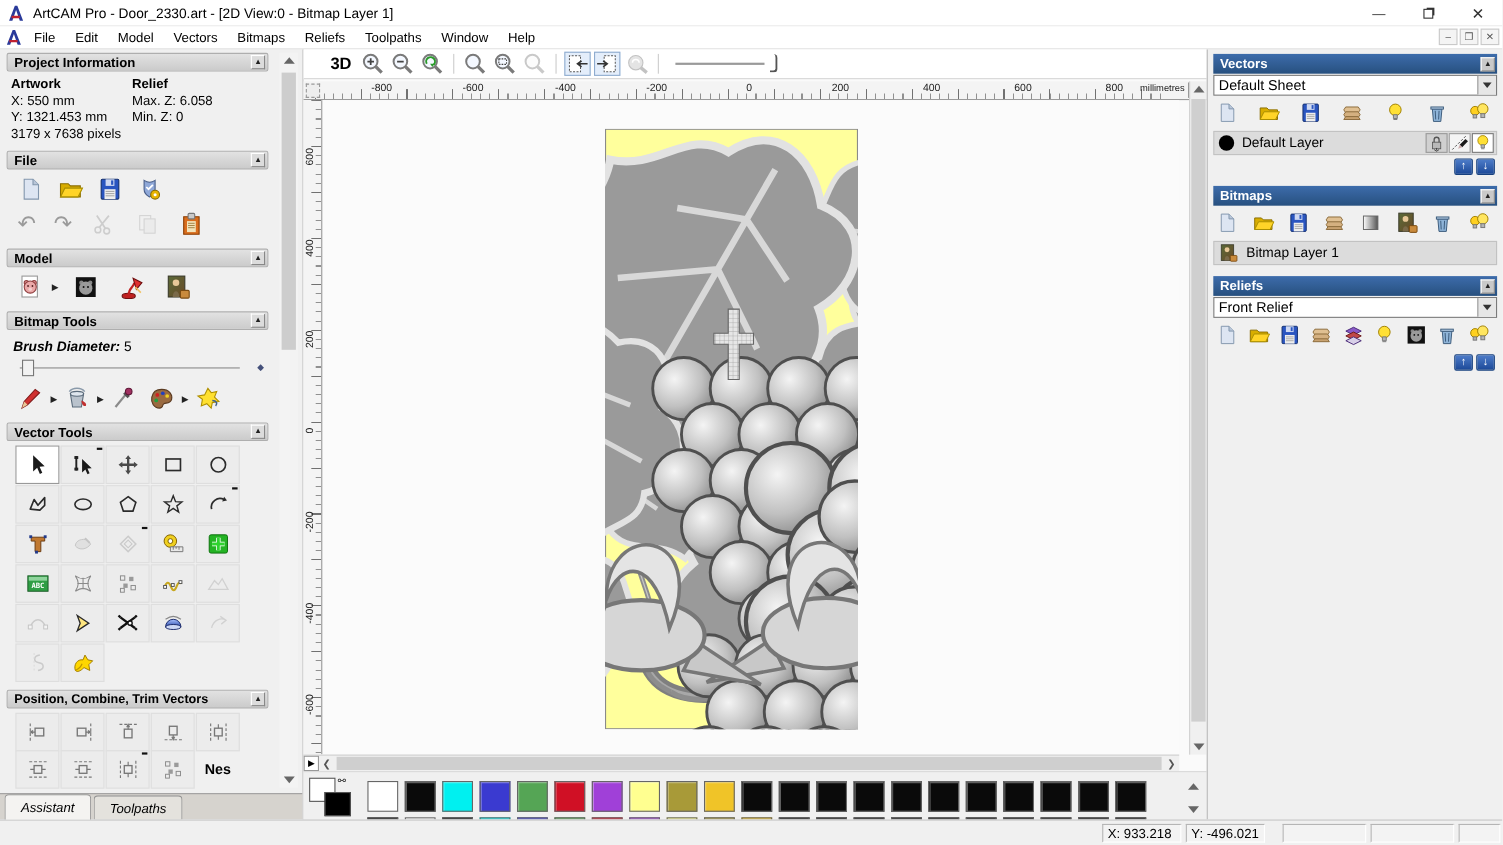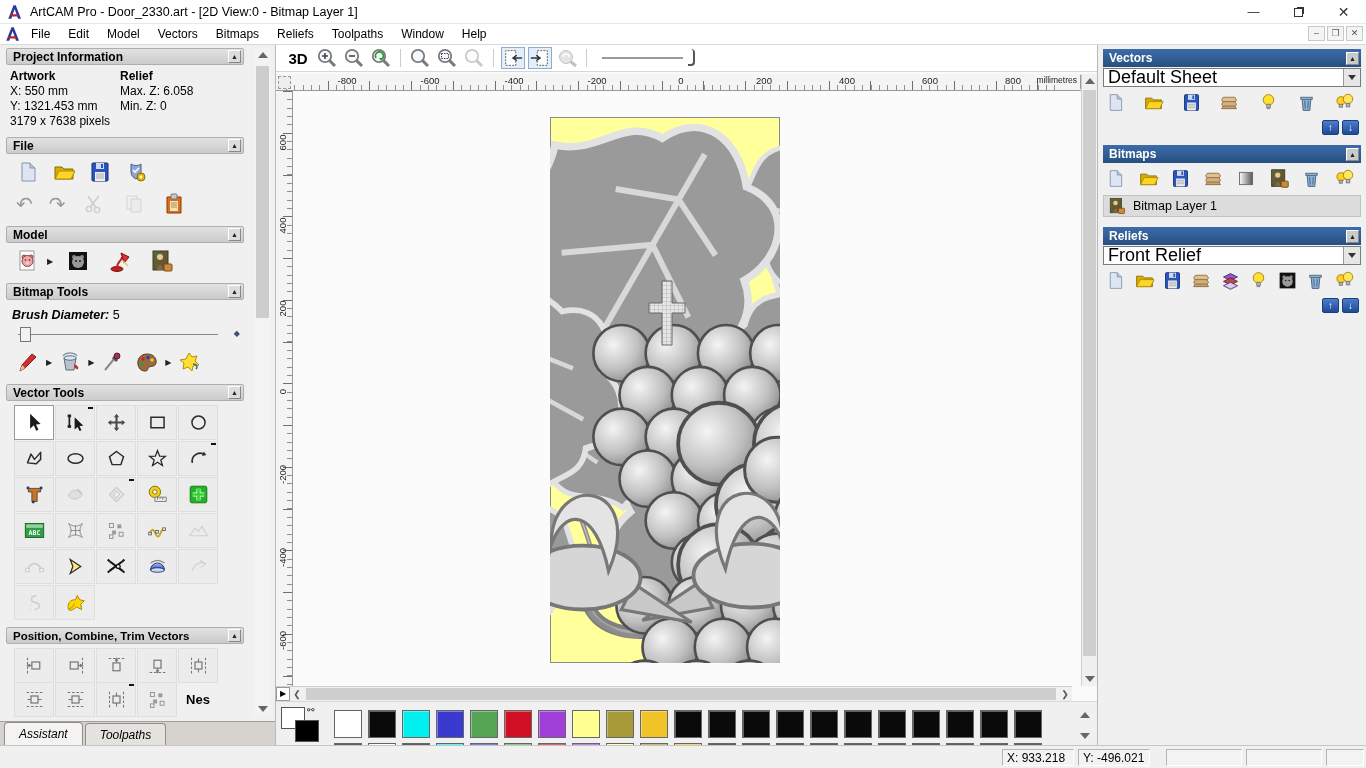--- a/index.html
+++ b/index.html
@@ -58,21 +58,21 @@
   .tabs-row{position:absolute;left:0;bottom:0;width:100%;height:24px;background:#d6d3ce;border-top:1px solid #9f9f9f;display:flex;align-items:flex-start;padding-left:4px;}
   .tab{height:23px;padding:4px 14px 0;border:1px solid #8f8f8f;border-bottom:none;border-radius:4px 4px 0 0;background:#e4e2dd;font-size:12px;margin-right:2px;margin-top:1px;font-style:italic;}
   .tab.active{background:#f4f3f1;margin-top:0;height:24px;z-index:2;}
 
   
   .center{position:absolute;left:276px;top:45px;width:821px;height:700px;background:#fafafa;}
   .view-toolbar{position:absolute;left:0;top:0;width:821px;height:27px;background:#fff;border-bottom:1px solid #d6d6d6;display:flex;align-items:center;gap:3px;padding-left:8px;}
   .vt-sep{width:1px;height:18px;background:#ccc;margin:0 4px;}
   .tb-btn{width:24px;height:22px;display:flex;align-items:center;justify-content:center;}
   .tb-btn.pressed{border:1px solid #8faccf;background:#e4eefb;}
-  .btn-3d{font-weight:bold;font-size:15px;width:28px;text-align:center;}
+  .btn-3d{font-weight:bold;font-size:15px;width:28px;text-align:center;margin-left:12px;}
   .fade-slider{position:relative;width:95px;height:18px;margin-left:8px;}
   .fade-track{position:absolute;left:0;right:14px;top:8px;height:2px;background:#9a9a9a;}
   .fade-handle{position:absolute;right:2px;top:0;width:7px;height:17px;border:2px solid #555;border-left:none;border-radius:0 4px 4px 0;border-top:none;}
 
   .hruler{position:absolute;left:0;top:29px;width:821px;height:17px;background:#f4f4f4;border-bottom:1px solid #9a9a9a;overflow:hidden;}
   .hruler .ticks{position:absolute;left:10px;right:40px;bottom:0;height:5px;background:repeating-linear-gradient(90deg,#909090 0 1px,transparent 1px 8.35px);}
   .hruler .ticks2{position:absolute;left:10px;right:40px;bottom:0;height:9px;background:repeating-linear-gradient(90deg,#707070 0 1px,transparent 1px 41.75px);}
   .hlab{position:absolute;top:1px;font-size:9.5px;color:#222;transform:translateX(-50%);}
   .ruler-corner{position:absolute;left:2px;top:31px;width:13px;height:13px;border:1px dashed #999;background:#eee;z-index:3;}
   .unit-cell{position:absolute;right:20px;top:1px;font-size:8.5px;color:#222;}
@@ -103,21 +103,21 @@
   .swatch{width:28px;height:28px;border:1px solid #666;box-shadow:inset 1px 1px 0 rgba(255,255,255,.35);flex:0 0 auto;}
   .pal-scroll{position:absolute;right:4px;top:6px;width:15px;height:34px;}
   .pal-btn{position:relative;width:15px;height:15px;margin-bottom:3px;}
 
   
   .right-panel{position:absolute;left:1097px;top:45px;width:269px;height:700px;background:#f0f0f0;border-left:1px solid #b9b9b9;overflow:hidden;}
   .rp-content{padding:2px 5px 0 5px;}
   .blue-header{height:18px;background:linear-gradient(#3d6cab,#27507f);color:#fff;font-weight:bold;font-size:12px;display:flex;align-items:center;justify-content:space-between;padding:0 2px 0 6px;margin-top:2px;}
   .blue-header .collapse-btn{background:#c9c9c9;}
   .dropdown{height:19px;background:#fff;border:1px solid #7a7a7a;display:flex;align-items:center;justify-content:space-between;margin-top:1px;}
-  .dropdown .val{padding-left:4px;font-size:18px;}
+  .dropdown .val{padding-left:4px;font-size:13px;}
   .dd-btn{width:17px;height:17px;background:#e6e6e6;border-left:1px solid #999;display:flex;align-items:center;justify-content:center;}
   .dd-tri{width:0;height:0;border-left:4px solid transparent;border-right:4px solid transparent;border-top:5px solid #333;}
   .rp-iconrow{display:flex;align-items:center;justify-content:space-between;padding:5px 6px 4px 2px;}
   .layer-row{height:22px;background:#dcdcdc;border:1px solid #c2c2c2;display:flex;align-items:center;padding:0 2px 0 4px;margin-top:2px;}
   .layer-row .lname{flex:1;margin-left:7px;font-size:12.5px;}
   .lr-btn{width:20px;height:18px;border:1px solid #9a9a9a;background:#f4f4f4;display:flex;align-items:center;justify-content:center;margin-left:1px;}
   .lr-btn.on{background:#fff;border-color:#777;}
   .lr-btn.dark{background:#d0d0d0;}
   .updown-row{display:flex;justify-content:flex-end;gap:3px;padding:3px 2px 2px 0;}
   .ud-btn{width:17px;height:15px;background:linear-gradient(#4d7cc9,#1d4a99);color:#fff;font-size:10px;line-height:14px;text-align:center;border:1px solid #16407f;border-radius:2px;}
@@ -1119,20 +1119,39 @@
         <svg class="ico20">
             <use href="#s-bulb"></use>
           </svg>
         <svg class="ico20">
             <use href="#s-trash"></use>
           </svg>
         <svg class="ico20">
             <use href="#s-bulbs"></use>
           </svg>
       </div>
+      <div class="layer-row">
+        <span style="width:14px;height:14px;border-radius:50%;background:#000;display:inline-block"></span>
+        <span class="lname">Default Layer</span>
+        <span class="lr-btn dark">
+            <svg class="ico16">
+              <use href="#s-lock"></use>
+            </svg>
+          </span>
+        <span class="lr-btn">
+            <svg class="ico16">
+              <use href="#s-editv"></use>
+            </svg>
+          </span>
+        <span class="lr-btn on">
+            <svg class="ico16">
+              <use href="#s-bulb"></use>
+            </svg>
+          </span>
+      </div>
       <div class="updown-row">
         <div class="ud-btn">↑</div>
         <div class="ud-btn">↓</div>
       </div>
 
       <div class="blue-header" style="margin-top:8px">
         <span>Bitmaps</span>
         <span class="collapse-btn">▲</span>
       </div>
       <div class="rp-iconrow">

